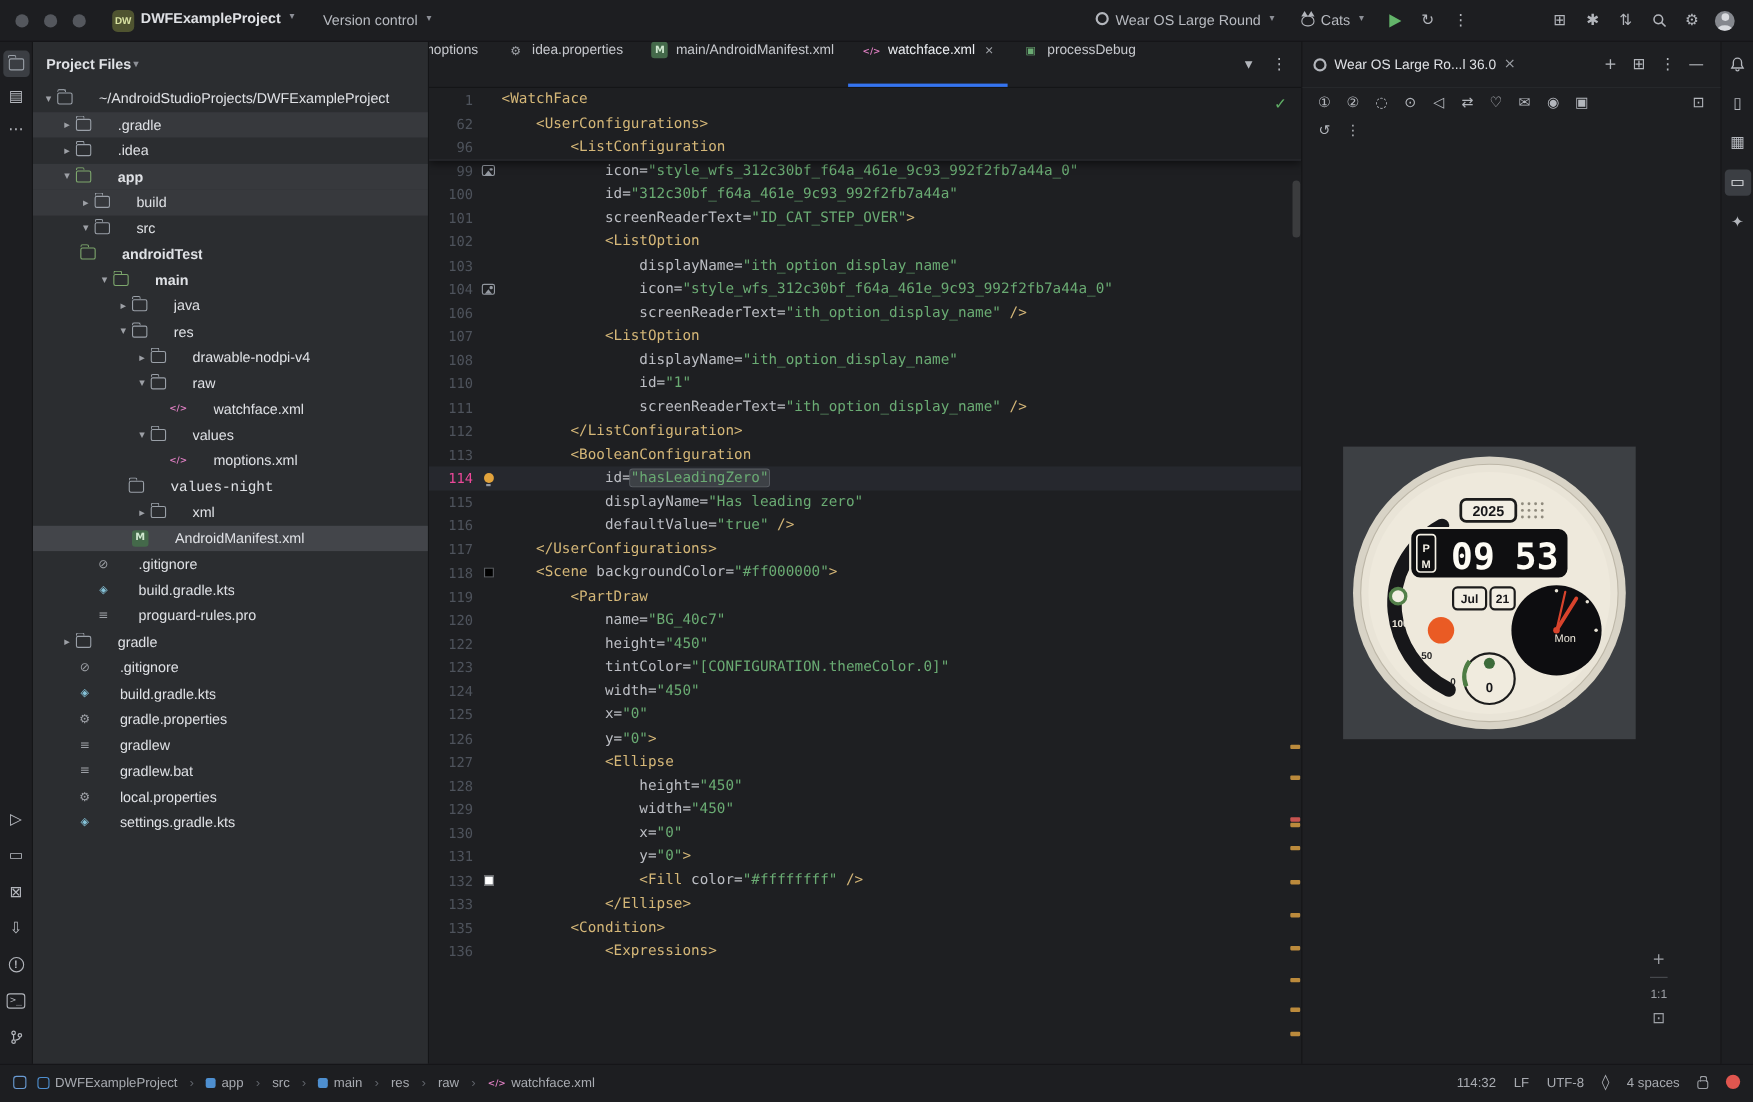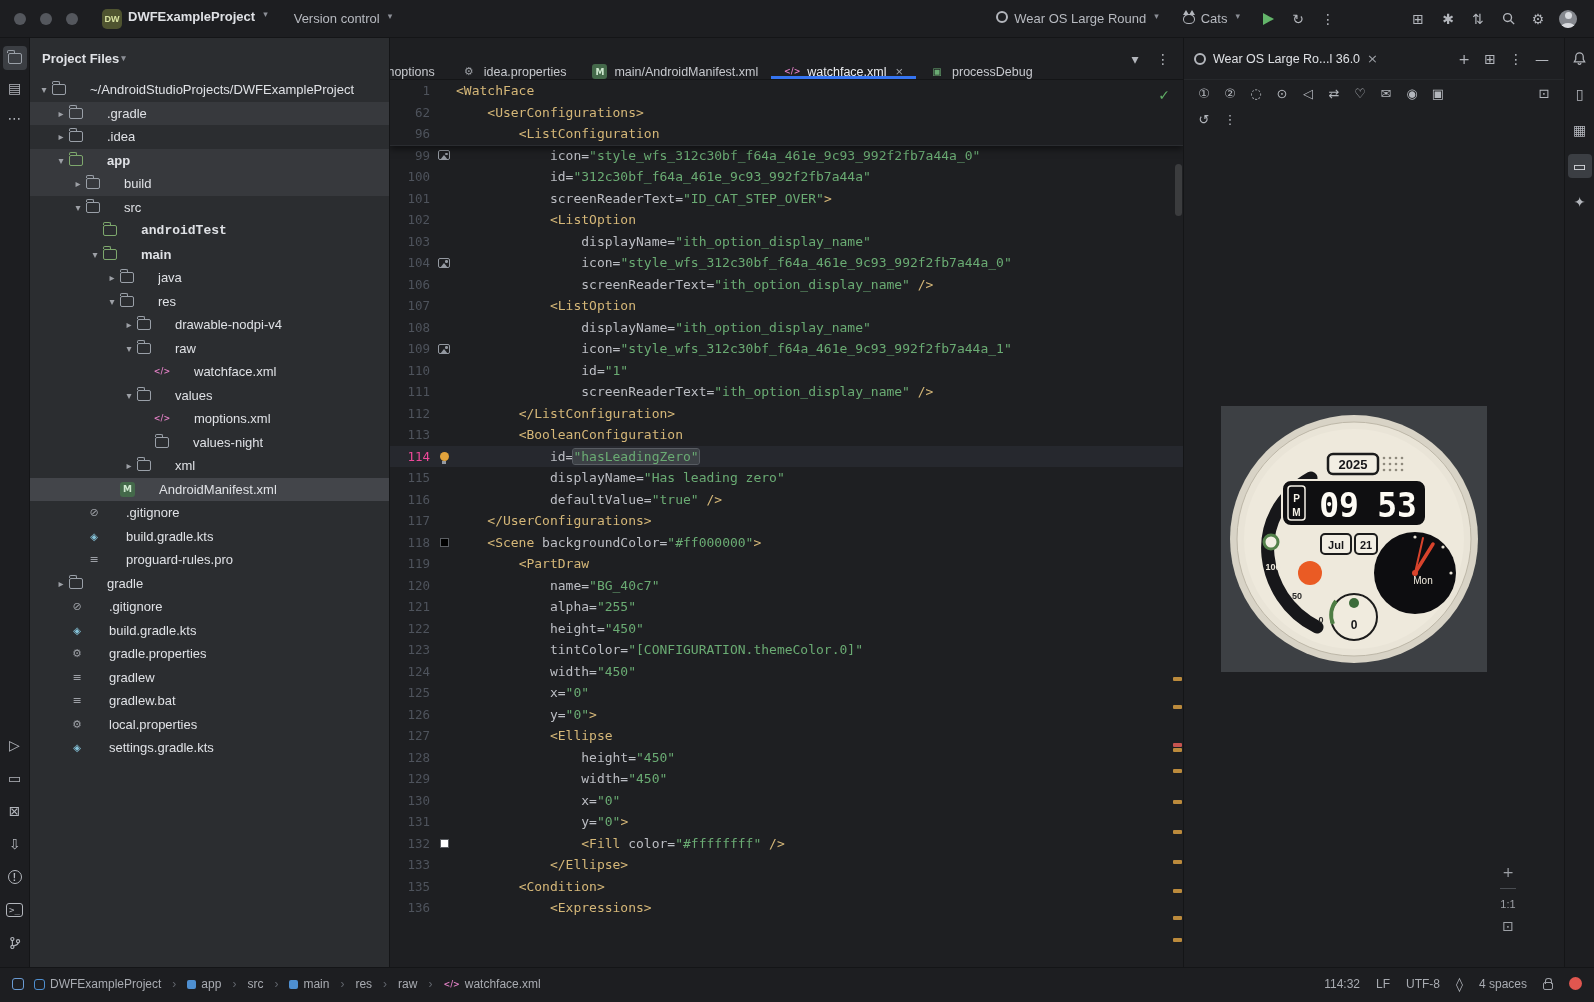--- a/index.html
+++ b/index.html
@@ -52,21 +52,21 @@
   .fi{width:16px;height:16px;display:flex;align-items:center;justify-content:center;flex:none;border-radius:3px;font-family:"DejaVu Sans",sans-serif}
   .fi-xml{color:#df7fc2;font-size:8px;font-weight:bold}
   .fi-manifest{background:#44694a;color:#cfe8cf;font-size:9px;font-weight:bold;width:15px;height:15px}
   .fi-gradle{color:#85c2d8;font-size:10px}
   .fi-mono{color:#9da0a6;font-size:11px}
   .fi-task{color:#6aab73;font-size:10px}
 
   
   .editor{flex:1;min-width:0;background:#1e1f22;display:flex;flex-direction:column}
   .tabbar{height:42px;display:flex;align-items:stretch;border-bottom:1px solid #141517;flex:none;overflow:hidden}
-  .tab{display:flex;align-items:flex-end;gap:7px;padding:0 13px;color:#c6c8cd;position:relative;white-space:nowrap;font-size:12.5px}
+  .tab{display:flex;align-items:flex-start;gap:7px;padding:0 13px;color:#c6c8cd;position:relative;white-space:nowrap;font-size:12.5px}
   .tab.cut{margin-left:-10px;padding-left:4px}
   .tab.active{color:#eceef2}
   .tab.active::after{content:'';position:absolute;left:0;right:0;bottom:0;height:3px;background:#3574f0}
   .tab .close{color:#9da0a6;font-size:13px;margin-left:2px}
   .tabbar-end{margin-left:auto;display:flex;align-items:center;gap:4px;padding-right:8px}
   .editor-body{flex:1;position:relative;font-family:"DejaVu Sans Mono","Liberation Mono",monospace;font-size:13px;overflow:hidden}
   .sticky{position:absolute;top:0;left:0;right:0;background:#1e1f22;box-shadow:0 3px 7px rgba(0,0,0,.5);z-index:3;border-bottom:1px solid #2a2c30}
   .codearea{position:absolute;top:64.5px;left:0;right:0;bottom:0;overflow:hidden}
   .cl{height:21.5px;display:flex;align-items:center}
   .cl.caret{background:#26282e}
@@ -252,21 +252,21 @@
         <div class="trow soft" style="padding-left: 40px;">
           <span class="tchev">▸</span>
           <span class="cfolder"></span>
           <span class="tlabel">build</span>
         </div>
         <div class="trow" style="padding-left: 40px;">
           <span class="tchev">▾</span>
           <span class="cfolder"></span>
           <span class="tlabel">src</span>
         </div>
-        <div class="trow bold" style="padding-left: 57px; font-family: Liberation Mono, monospace;">
+        <div class="trow bold" style="padding-left: 27px;">
           <span class="tchev"></span>
           <span class="cfolder green"></span>
           <span class="tlabel">androidTest</span>
         </div>
         <div class="trow bold" style="padding-left: 57px;">
           <span class="tchev">▾</span>
           <span class="cfolder green"></span>
           <span class="tlabel">main</span>
         </div>
         <div class="trow" style="padding-left: 74px;">
@@ -297,21 +297,21 @@
         <div class="trow" style="padding-left: 91px;">
           <span class="tchev">▾</span>
           <span class="cfolder"></span>
           <span class="tlabel">values</span>
         </div>
         <div class="trow" style="padding-left: 108px;">
           <span class="tchev"></span>
           <span class="fi fi-xml">&lt;/&gt;</span>
           <span class="tlabel">moptions.xml</span>
         </div>
-        <div class="trow" style="padding-left: 109px;">
+        <div class="trow" style="padding-left: 71px; font-family: Liberation Mono, monospace;">
           <span class="tchev"></span>
           <span class="cfolder"></span>
           <span class="tlabel">values-night</span>
         </div>
         <div class="trow" style="padding-left: 91px;">
           <span class="tchev">▸</span>
           <span class="cfolder"></span>
           <span class="tlabel">xml</span>
         </div>
         <div class="trow sel" style="padding-left: 74px;">
@@ -472,27 +472,20 @@
             <span class="gnum">107</span>
             <span class="gico"></span>
             <span class="ctext"><span class="w">            </span><span class="tag">&lt;ListOption</span></span>
           </div>
           <div class="cl">
             <span class="gnum">108</span>
             <span class="gico"></span>
             <span class="ctext"><span class="w">                displayName=</span><span class="val">"ith_option_display_name"</span></span>
           </div>
           <div class="cl">
-            <span class="gnum">109</span>
-            <span class="gico">
-              <span class="gimg"></span>
-            </span>
-            <span class="ctext"><span class="w">                icon=</span><span class="val">"style_wfs_312c30bf_f64a_461e_9c93_992f2fb7a44a_1"</span></span>
-          </div>
-          <div class="cl">
             <span class="gnum">110</span>
             <span class="gico"></span>
             <span class="ctext"><span class="w">                id=</span><span class="val">"1"</span></span>
           </div>
           <div class="cl">
             <span class="gnum">111</span>
             <span class="gico"></span>
             <span class="ctext"><span class="w">                screenReaderText=</span><span class="val">"ith_option_display_name"</span><span class="tag"> /&gt;</span></span>
           </div>
           <div class="cl">
@@ -536,25 +529,20 @@
           </div>
           <div class="cl">
             <span class="gnum">119</span>
             <span class="gico"></span>
             <span class="ctext"><span class="w">        </span><span class="tag">&lt;PartDraw</span></span>
           </div>
           <div class="cl">
             <span class="gnum">120</span>
             <span class="gico"></span>
             <span class="ctext"><span class="w">            name=</span><span class="val">"BG_40c7"</span></span>
-          </div>
-          <div class="cl">
-            <span class="gnum">121</span>
-            <span class="gico"></span>
-            <span class="ctext"><span class="w">            alpha=</span><span class="val">"255"</span></span>
           </div>
           <div class="cl">
             <span class="gnum">122</span>
             <span class="gico"></span>
             <span class="ctext"><span class="w">            height=</span><span class="val">"450"</span></span>
           </div>
           <div class="cl">
             <span class="gnum">123</span>
             <span class="gico"></span>
             <span class="ctext"><span class="w">            tintColor=</span><span class="val">"[CONFIGURATION.themeColor.0]"</span></span>

